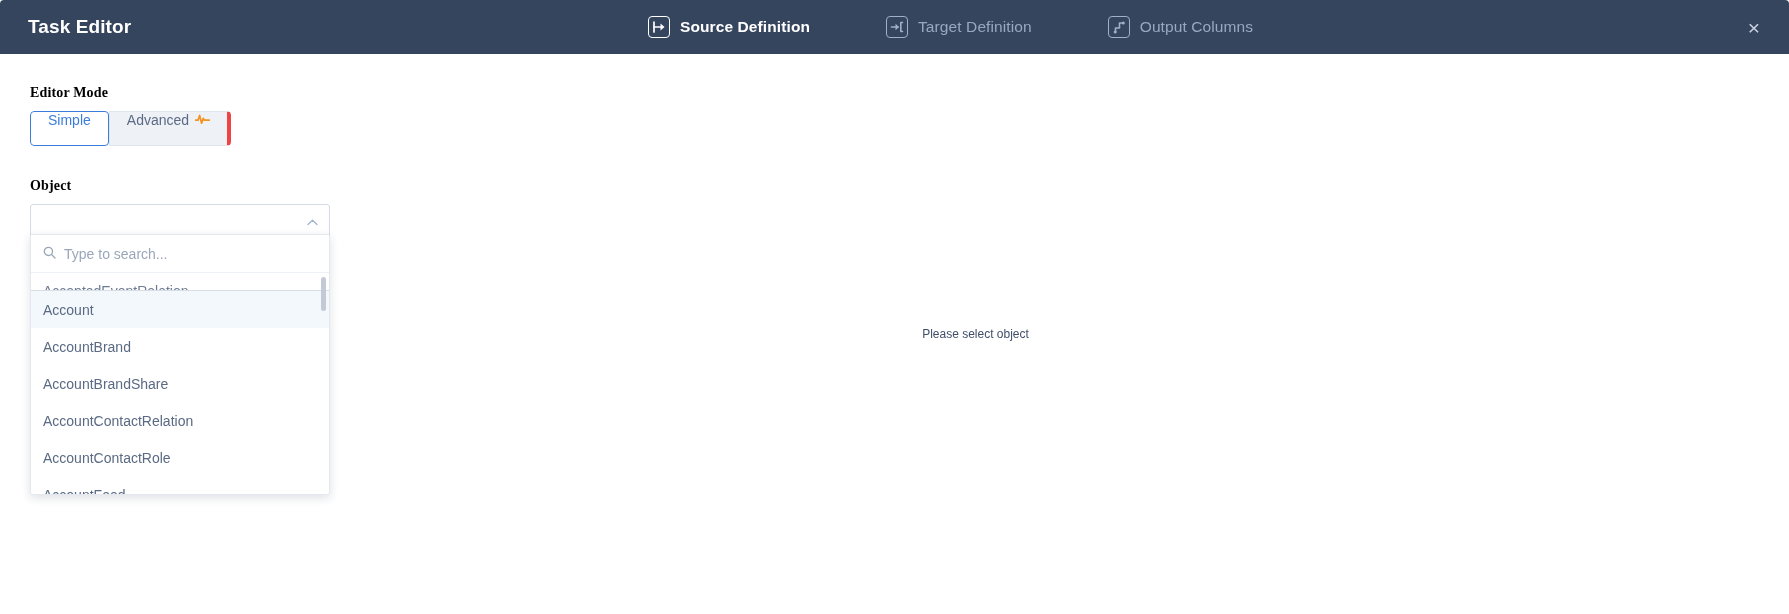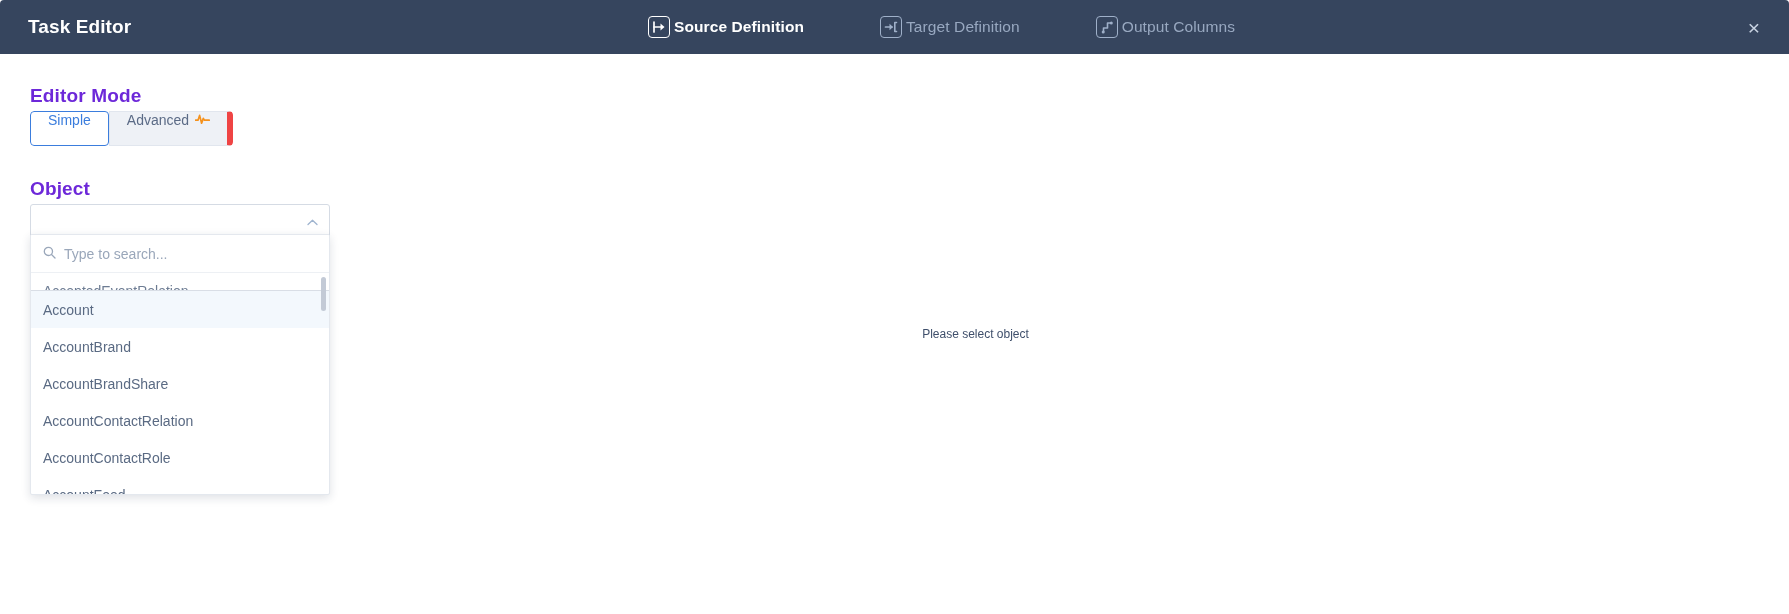--- a/index.html
+++ b/index.html
@@ -50,21 +50,21 @@
     top: 0;
     height: 54px;
     display: flex;
     align-items: center;
     gap: 76px;
   }
 
   .header-tab {
     display: flex;
     align-items: center;
-    gap: 4px;
+    gap: 10px;
     cursor: pointer;
     height: 38px;
   }
 
   .tab-icon {
     width: 22px;
     height: 22px;
     border: 1.6px solid #9fb0c9;
     border-radius: 4px;
     display: flex;
@@ -104,24 +104,25 @@
   .body {
     position: absolute;
     top: 54px; left: 0;
     width: 1789px;
     height: 560px;
     background: #ffffff;
   }
 
   .field-label {
     position: absolute;
-    font-size: 19px;
+    font-size: 14px;
     font-weight: 700;
-    color: #6d28d9;
+    color: #000000;
     letter-spacing: 0.15px;
+    font-family: Liberation Serif, serif;
   }
 
   .label-editor-mode { left: 30px; top: 31px; }
   .label-object      { left: 30px; top: 124px; }
 
   
   .segmented {
     position: absolute;
     left: 30px;
     top: 57px;
@@ -137,21 +138,21 @@
     display: flex;
     justify-content: center;
     gap: 6px;
     font-size: 14px;
     cursor: pointer;
     background: #eef1f6;
     color: #5b6b86;
     border: 1px solid #e1e6ee;
     border-right: none;
   }
-  .seg-btn:last-child { border-right: 6px solid #ef4444; border-radius: 0 4px 4px 0; }
+  .seg-btn:last-child { border-right: 4px solid #ef4444; border-radius: 0 4px 4px 0; }
   .seg-btn:first-child { border-radius: 4px 0 0 4px; }
 
   .seg-btn.selected {
     background: #ffffff;
     color: #3b7ddd;
     border: 1px solid #3b7ddd;
     border-radius: 4px;
     z-index: 2;
   }
 

